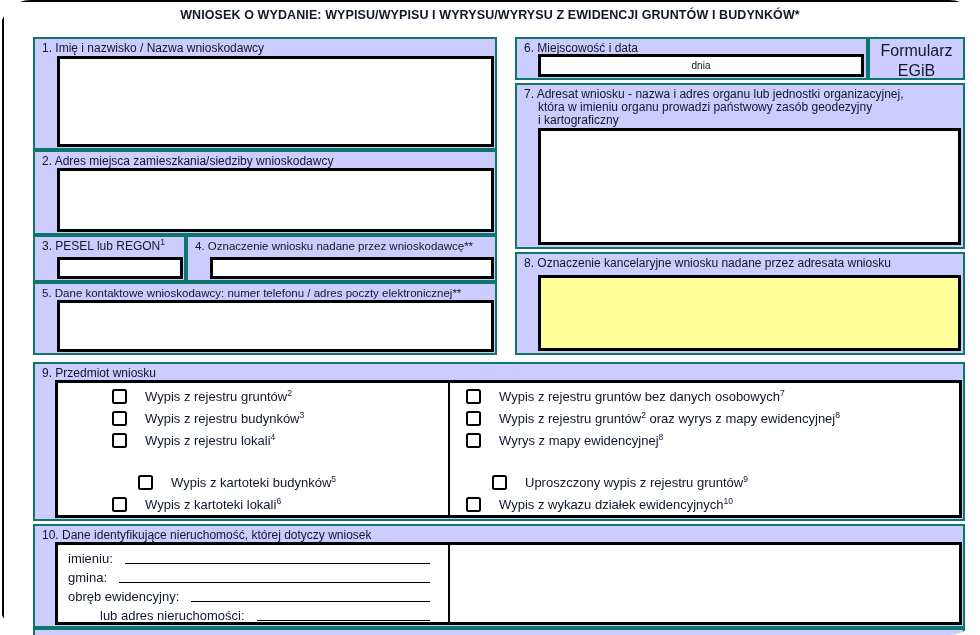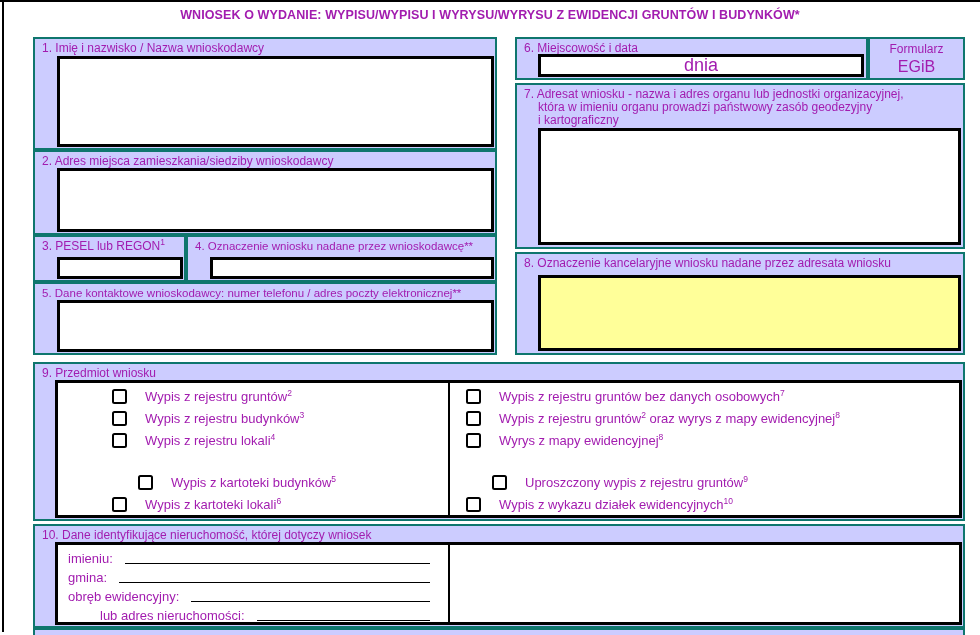--- a/index.html
+++ b/index.html
@@ -1,38 +1,39 @@
 <!DOCTYPE html>
 <html><head>
 <meta charset="utf-8">
 <style>
   html,body { margin:0; padding:0; background:#fff; }
   .page {
     position:relative; width:980px; height:635px; background:#ffffff;
-    font-family:"Liberation Sans","DejaVu Sans",sans-serif; color:#a21caf;
+    font-family:"Liberation Sans","DejaVu Sans",sans-serif; color:#0f172a;
     overflow:hidden;
+    border-radius:31px;
   }
   .edge-top  { position:absolute; left:0; top:0; width:980px; height:2px; background:#000; }
   .edge-left { position:absolute; left:2px; top:0; width:2px; height:632px; background:#000; }
   .title {
     position:absolute; left:0; top:8px; width:980px; text-align:center;
     font-size:12.5px; font-weight:bold; letter-spacing:0.1px;
   }
   .sec {
     position:absolute; background:#ccccff; border:2px solid #0f766e; box-sizing:border-box;
   }
   .sec-label { font-size:12px; line-height:13px; padding:3px 4px 0 7px; white-space:nowrap; }
   .sec-label .hang { display:block; padding-left:14px; }
   .inputbox {
     position:absolute; background:#fff; border:3px solid #000; box-sizing:border-box; overflow:hidden;
   }
   .inputbox.yellow { background:#ffff99; }
-  .dnia-wrap { display:flex; align-items:center; justify-content:center; height:100%; font-size:18px; }
+  .dnia-wrap { display:flex; align-items:center; justify-content:center; height:100%; font-size:10px; }
   .formularz-box { text-align:center; }
-  .formularz-label { font-size:12px; padding-top:3px; }
+  .formularz-label { font-size:16px; padding-top:3px; }
   .formularz-code  { font-size:16px; font-weight:normal; line-height:20px; padding-top:1px; }
   sup { font-size:8.5px; line-height:0; vertical-align:super; }
 
   .vdivider { position:absolute; left:390px; top:0; bottom:0; width:2px; background:#000; }
 
   .s9col-left  { position:absolute; left:0;  top:0; bottom:0; width:390px; padding:2px 0 0 54px; box-sizing:border-box; }
   .s9col-right { position:absolute; left:392px; right:0; top:0; bottom:0; padding:2px 0 0 16px; box-sizing:border-box; }
   .cbrow { display:flex; align-items:center; height:22px; }
   .cbrow.gap { margin-top:20px;padding-left:26px; }
   .cb {

